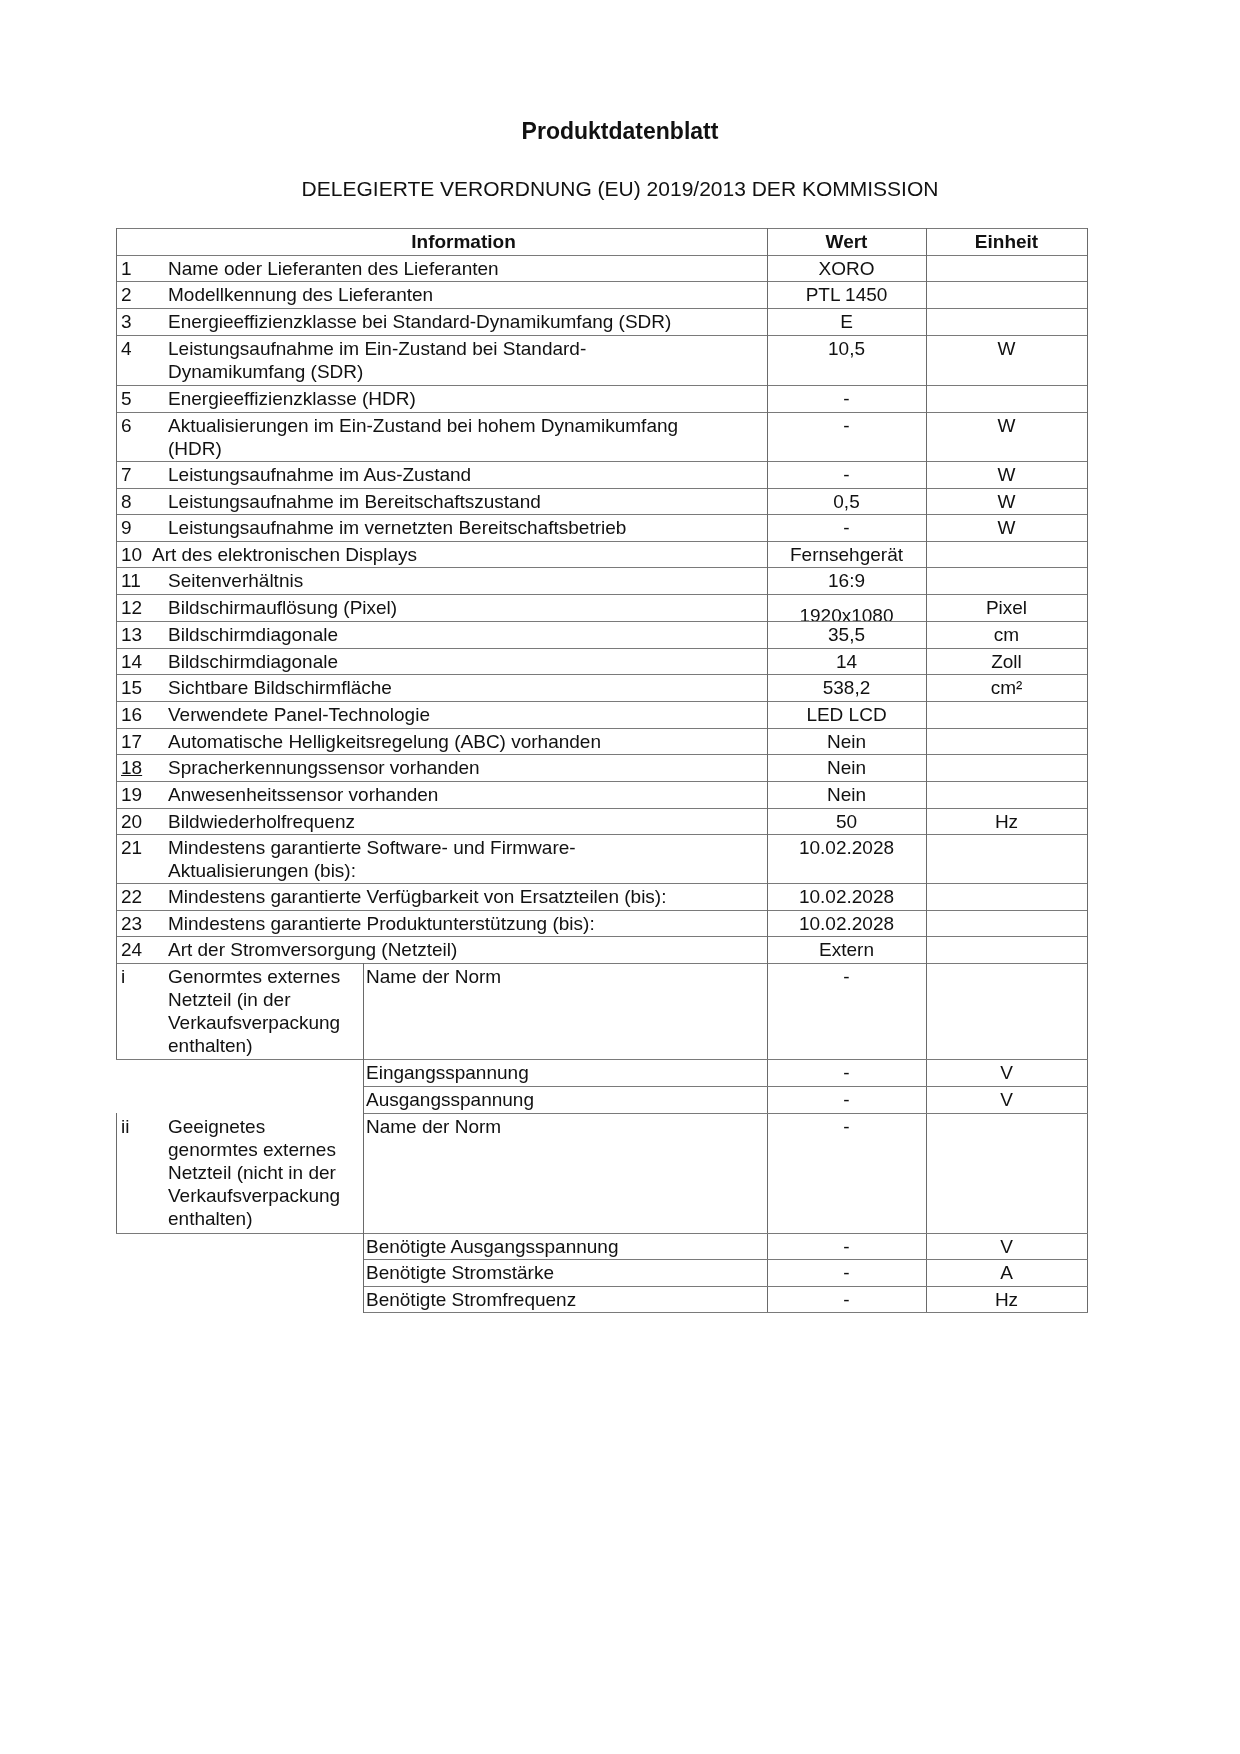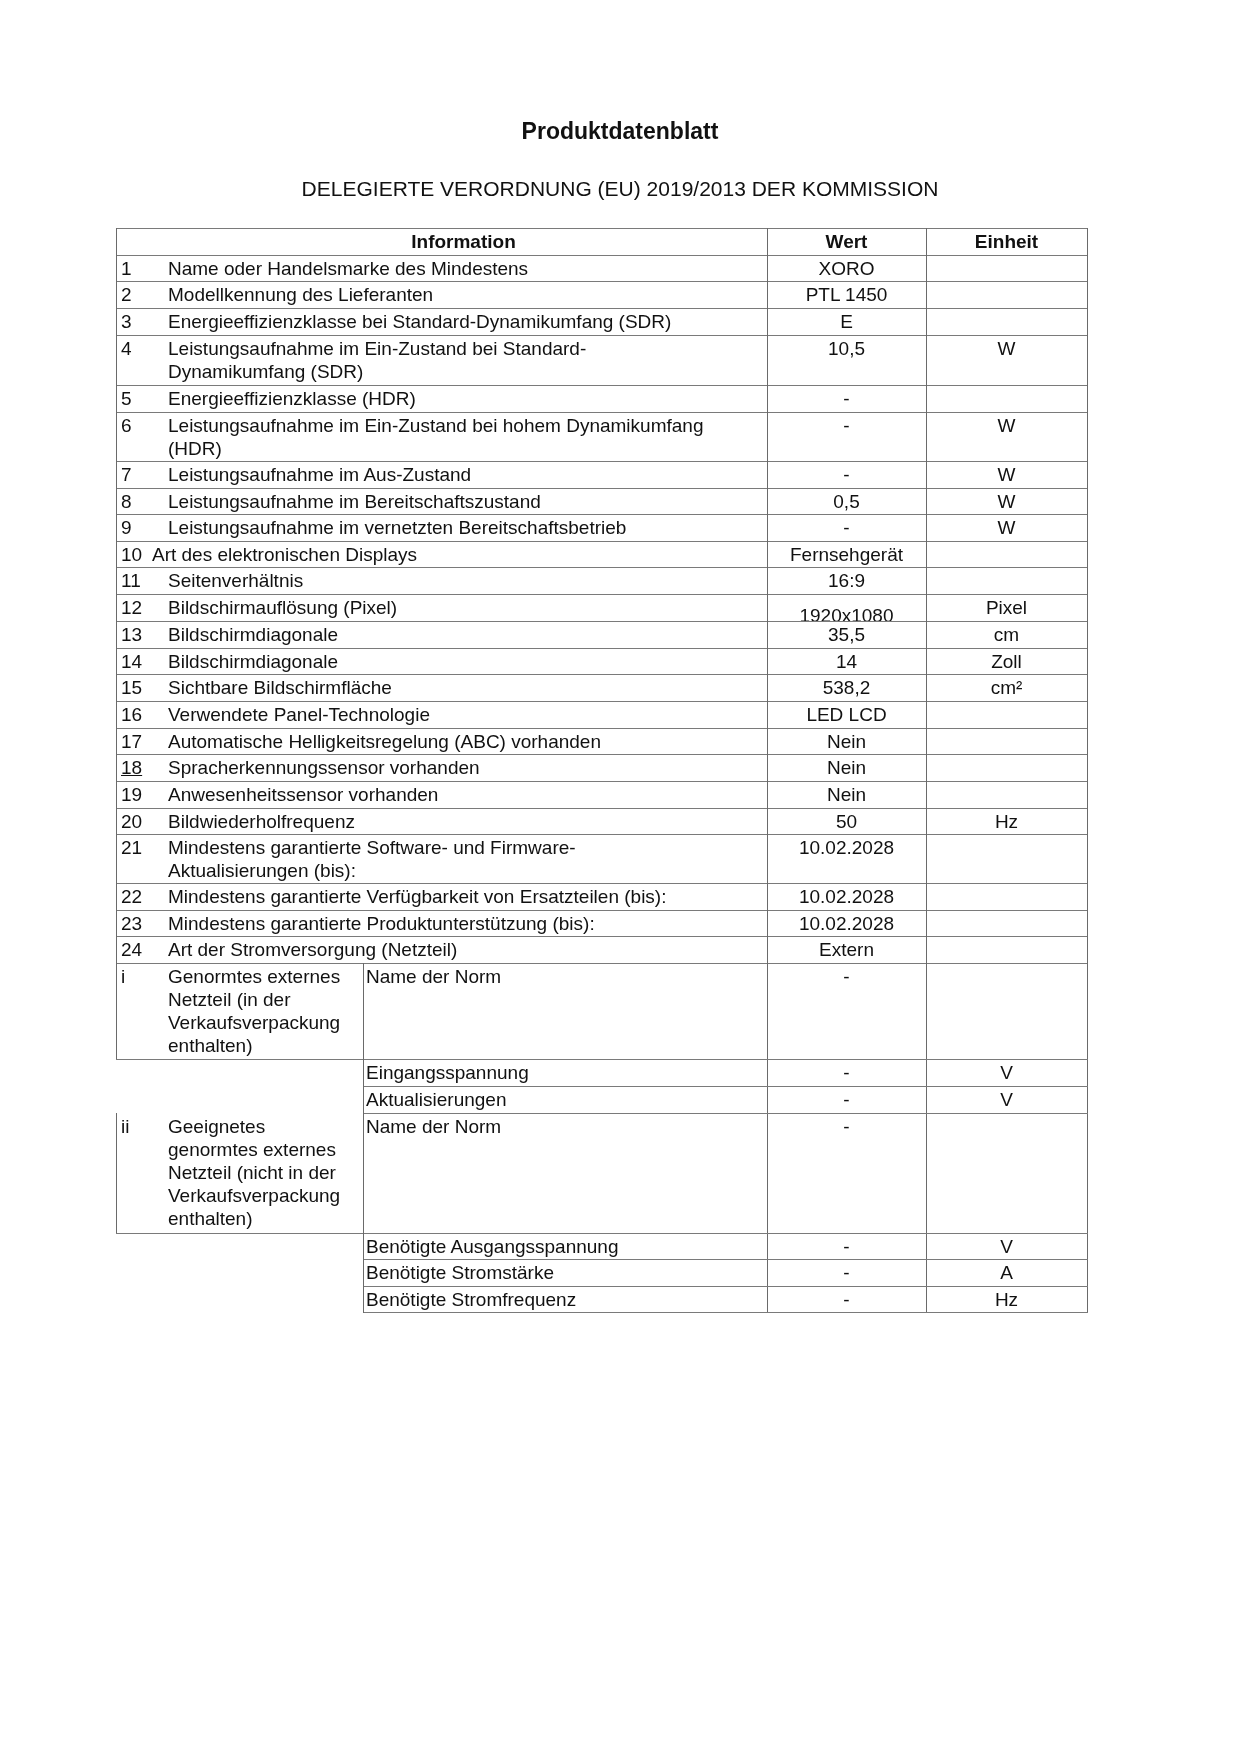--- a/index.html
+++ b/index.html
@@ -23,21 +23,21 @@
 <div class="title">Produktdatenblatt</div>
 <div class="subtitle">DELEGIERTE VERORDNUNG (EU) 2019/2013 DER KOMMISSION</div>
 
 <div class="tbl" id="tbl">
     <div class="cell center bold" style="left: 160px; top: 228px; width: 607px; height: 27px; white-space: pre;">Information</div>
     <div class="cell center bold" style="left: 767px; top: 228px; width: 159px; height: 27px; white-space: pre;">Wert</div>
     <div class="cell center bold" style="left: 926px; top: 228px; width: 161px; height: 27px; white-space: pre;">Einheit</div>
     <div class="hline" style="left: 116px; top: 228px; width: 972px;"></div>
     <div class="hline" style="left: 116px; top: 255px; width: 972px;"></div>
     <div class="cell " style="left: 121px; top: 255px; width: 39px; height: 26px; white-space: pre;">1</div>
-    <div class="cell " style="left: 168px; top: 255px; width: 599px; height: 26px; white-space: pre;">Name oder Handelsmarke des Mindestens</div>
+    <div class="cell " style="left: 168px; top: 255px; width: 599px; height: 26px; white-space: pre;">Name oder Lieferanten des Lieferanten</div>
     <div class="cell center" style="left: 767px; top: 255px; width: 159px; height: 26px; white-space: pre;">XORO</div>
     <div class="cell center" style="left: 926px; top: 255px; width: 161px; height: 26px; white-space: pre;"></div>
     <div class="hline" style="left: 116px; top: 281px; width: 972px;"></div>
     <div class="cell " style="left: 121px; top: 281px; width: 39px; height: 27px; white-space: pre;">2</div>
     <div class="cell " style="left: 168px; top: 281px; width: 599px; height: 27px; white-space: pre;">Modellkennung des Lieferanten</div>
     <div class="cell center" style="left: 767px; top: 281px; width: 159px; height: 27px; white-space: pre;">PTL 1450</div>
     <div class="cell center" style="left: 926px; top: 281px; width: 161px; height: 27px; white-space: pre;"></div>
     <div class="hline" style="left: 116px; top: 308px; width: 972px;"></div>
     <div class="cell " style="left: 121px; top: 308px; width: 39px; height: 27px; white-space: pre;">3</div>
     <div class="cell " style="left: 168px; top: 308px; width: 599px; height: 27px; white-space: pre;">Energieeffizienzklasse bei Standard-Dynamikumfang (SDR)</div>
@@ -49,21 +49,21 @@
 Dynamikumfang (SDR)</div>
     <div class="cell center" style="left: 767px; top: 335px; width: 159px; height: 50px; white-space: pre;">10,5</div>
     <div class="cell center" style="left: 926px; top: 335px; width: 161px; height: 50px; white-space: pre;">W</div>
     <div class="hline" style="left: 116px; top: 385px; width: 972px;"></div>
     <div class="cell " style="left: 121px; top: 385px; width: 39px; height: 27px; white-space: pre;">5</div>
     <div class="cell " style="left: 168px; top: 385px; width: 599px; height: 27px; white-space: pre;">Energieeffizienzklasse (HDR)</div>
     <div class="cell center" style="left: 767px; top: 385px; width: 159px; height: 27px; white-space: pre;">-</div>
     <div class="cell center" style="left: 926px; top: 385px; width: 161px; height: 27px; white-space: pre;"></div>
     <div class="hline" style="left: 116px; top: 412px; width: 972px;"></div>
     <div class="cell " style="left: 121px; top: 412px; width: 39px; height: 49px; white-space: pre;">6</div>
-    <div class="cell " style="left: 168px; top: 412px; width: 599px; height: 49px; white-space: pre;">Leistungsaufnahme im Ein-Zustand bei hohem Dynamikumfang
+    <div class="cell " style="left: 168px; top: 412px; width: 599px; height: 49px; white-space: pre;">Aktualisierungen im Ein-Zustand bei hohem Dynamikumfang
 (HDR)</div>
     <div class="cell center" style="left: 767px; top: 412px; width: 159px; height: 49px; white-space: pre;">-</div>
     <div class="cell center" style="left: 926px; top: 412px; width: 161px; height: 49px; white-space: pre;">W</div>
     <div class="hline" style="left: 116px; top: 461px; width: 972px;"></div>
     <div class="cell " style="left: 121px; top: 461px; width: 39px; height: 27px; white-space: pre;">7</div>
     <div class="cell " style="left: 168px; top: 461px; width: 599px; height: 27px; white-space: pre;">Leistungsaufnahme im Aus-Zustand</div>
     <div class="cell center" style="left: 767px; top: 461px; width: 159px; height: 27px; white-space: pre;">-</div>
     <div class="cell center" style="left: 926px; top: 461px; width: 161px; height: 27px; white-space: pre;">W</div>
     <div class="hline" style="left: 116px; top: 488px; width: 972px;"></div>
     <div class="cell " style="left: 121px; top: 488px; width: 39px; height: 26px; white-space: pre;">8</div>
@@ -164,21 +164,21 @@
     <div class="vline" style="left: 116px; top: 963px; height: 97px;"></div>
     <div class="hline" style="left: 116px; top: 1059px; width: 972px;"></div>
     <div class="cell " style="left: 366px; top: 963px; width: 401px; height: 96px; white-space: pre;">Name der Norm</div>
     <div class="cell center" style="left: 767px; top: 963px; width: 159px; height: 96px; white-space: pre;">-</div>
     <div class="cell center" style="left: 926px; top: 963px; width: 161px; height: 96px; white-space: pre;"></div>
     <div class="hline" style="left: 363px; top: 1059px; width: 725px;"></div>
     <div class="cell " style="left: 366px; top: 1059px; width: 401px; height: 27px; white-space: pre;">Eingangsspannung</div>
     <div class="cell center" style="left: 767px; top: 1059px; width: 159px; height: 27px; white-space: pre;">-</div>
     <div class="cell center" style="left: 926px; top: 1059px; width: 161px; height: 27px; white-space: pre;">V</div>
     <div class="hline" style="left: 363px; top: 1086px; width: 725px;"></div>
-    <div class="cell " style="left: 366px; top: 1086px; width: 401px; height: 27px; white-space: pre;">Aktualisierungen</div>
+    <div class="cell " style="left: 366px; top: 1086px; width: 401px; height: 27px; white-space: pre;">Ausgangsspannung</div>
     <div class="cell center" style="left: 767px; top: 1086px; width: 159px; height: 27px; white-space: pre;">-</div>
     <div class="cell center" style="left: 926px; top: 1086px; width: 161px; height: 27px; white-space: pre;">V</div>
     <div class="hline" style="left: 363px; top: 1113px; width: 725px;"></div>
     <div class="vline" style="left: 363px; top: 963px; height: 151px;"></div>
     <div class="cell " style="left: 121px; top: 1113px; width: 39px; height: 120px; white-space: pre;">ii</div>
     <div class="cell " style="left: 168px; top: 1113px; width: 195px; height: 120px; white-space: pre;">Geeignetes
 genormtes externes
 Netzteil (nicht in der
 Verkaufsverpackung
 enthalten)</div>

